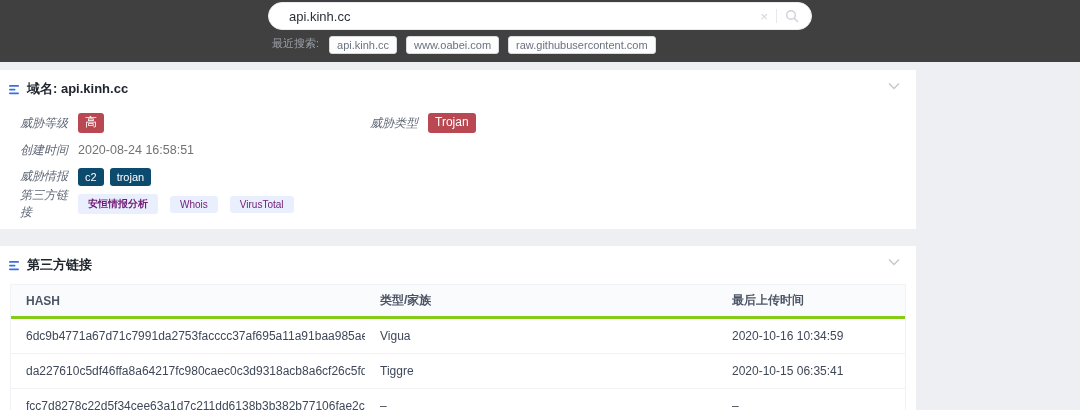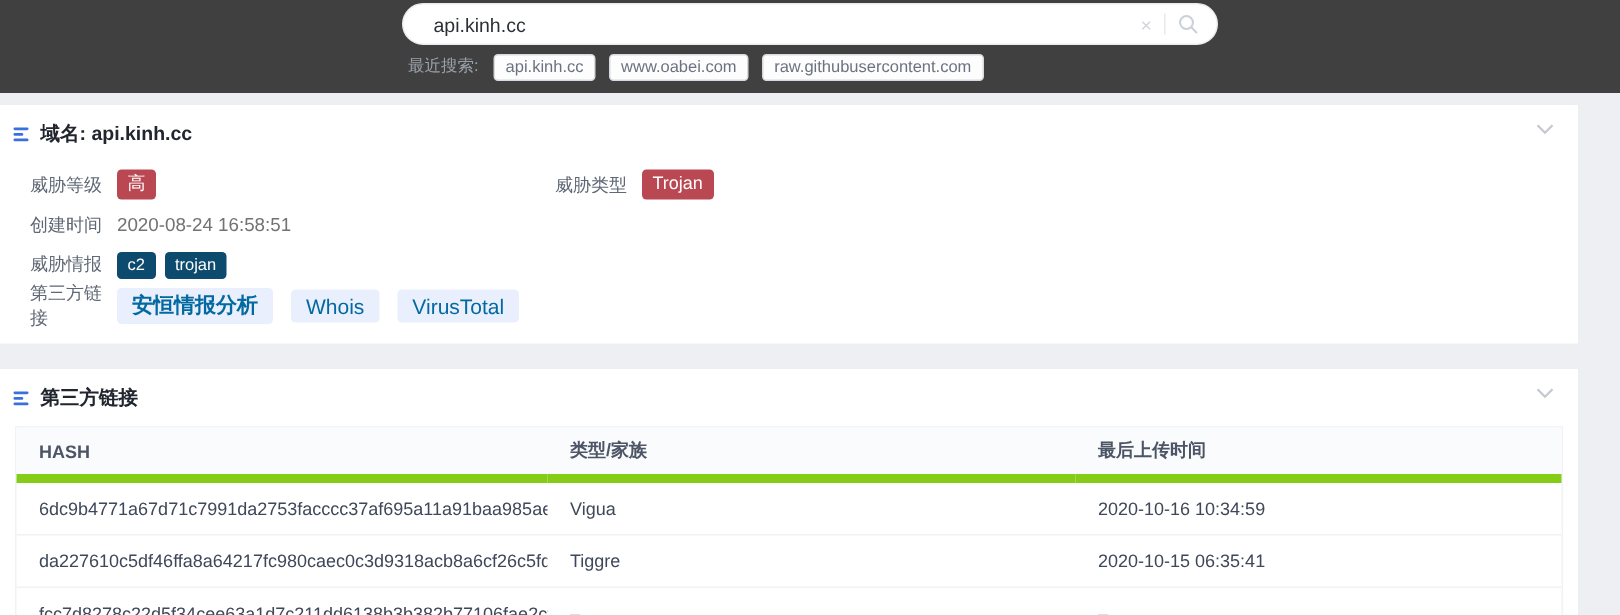--- a/index.html
+++ b/index.html
@@ -46,69 +46,69 @@
   .recent-label { color: #9aa0a8; font-size: 11px; margin-right: 10px; }
   .recent-chip {
     border: 1px solid #d8dade; background: #fdfdfe;
     border-radius: 3px;
     color: #6b7280; font-size: 11px;
     padding: 2px 7px; margin-right: 9px;
     cursor: pointer; white-space: nowrap;
   }
 
   
-  .card { background: #ffffff; width: 1052px; }
+  .card { background: #ffffff; width: 916px; }
   .card1 { position: absolute; top: 70px; left: 0; height: 159px; }
   .card2 { position: absolute; top: 246px; left: 0; height: 164px; }
 
   .card-header {
     display: flex; align-items: center;
     padding: 10px 18px 4px 8px;
     position: relative;
   }
   .sec-icon { display: inline-flex; margin-right: 6px; }
   .card-title { font-size: 13px; font-weight: bold; color: #20252e; }
   .chevron { position: absolute; right: 16px; top: 12px; cursor: pointer; display: inline-flex; }
 
   
   .info { padding: 8px 20px 0 20px; }
   .info-row { display: flex; align-items: center; height: 26px; margin-bottom: 1px; }
   .field { display: flex; align-items: center; width: 350px; }
-  .flabel { width: 58px; flex-shrink: 0; color: #606876; font-size: 12px; }
+  .flabel { width: 58px; flex-shrink: 0; color: #606876; font-size: 12px; font-style: italic; }
   .fvalue { color: #737373; font-size: 12.5px; }
 
   .badge-red {
     background: #b94852; color: #ffffff;
     font-size: 12px; border-radius: 3px;
     padding: 2px 7px; line-height: 1.3;
     display: inline-block;
   }
   .tag-yellow {
     background: #0c4a6e; color: #ffffff;
     font-size: 11px; border-radius: 3px;
     padding: 1.5px 7px; line-height: 1.3;
     margin-right: 6px; display: inline-block;
   }
   .link-chip {
-    background: #e9effc; color: #0369a1;
-    font-size: 14px; border-radius: 3px;
+    background: #e9effc; color: #701a75;
+    font-size: 10px; border-radius: 3px;
     padding: 3px 10px; margin-right: 12px;
     display: inline-block; cursor: pointer;
   }
   .link-chip.primary { font-weight: bold; }
 
   
   .tbl-wrap { margin: 6px 10px 0 10px; border: 1px solid #f0f2f5; border-bottom: none; }
   table { width: 100%; border-collapse: collapse; table-layout: fixed; }
   thead th {
     background: #fafbfc;
     text-align: left;
     font-size: 12px; font-weight: bold; color: #4c5566;
     padding: 7px 0 7px 15px;
-    border-bottom: 6px solid #84cc16;
+    border-bottom: 3px solid #84cc16;
   }
   tbody td {
     font-size: 12px; color: #3f4859;
     padding: 10px 0 10px 15px;
     border-bottom: 1px solid #f0f2f5;
     white-space: nowrap; overflow: hidden;
   }
 </style>
 </head>
 <body>

